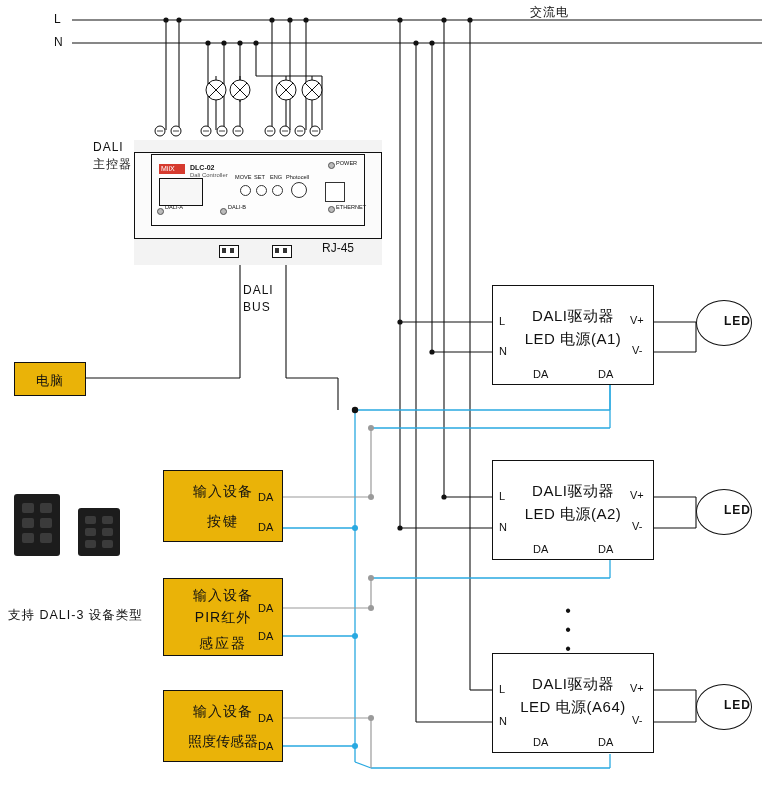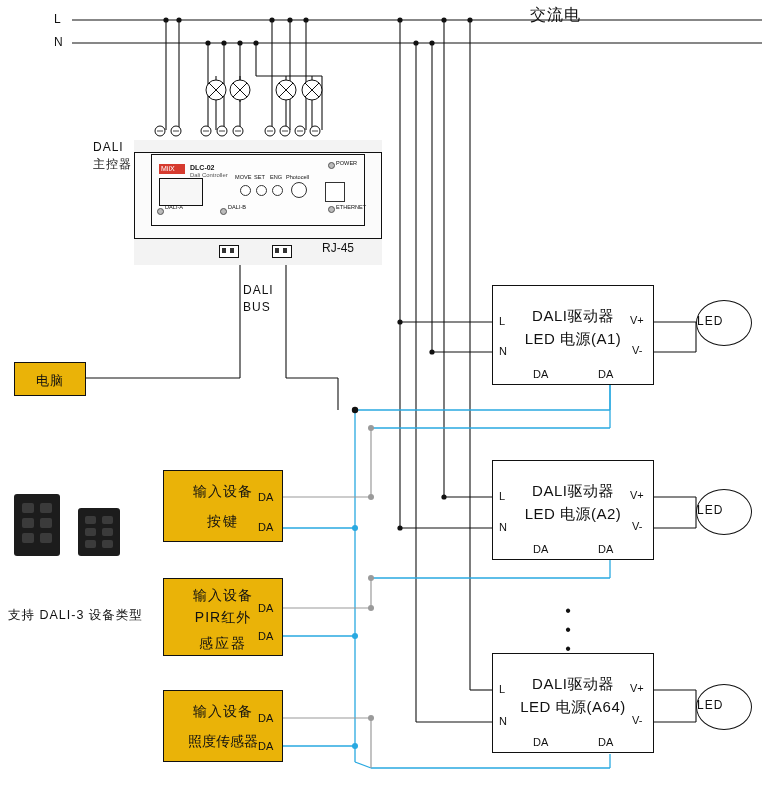--- a/index.html
+++ b/index.html
@@ -7,21 +7,21 @@
   #stage{position:absolute;left:0;top:0;width:770px;height:803px;}
   svg.wires{position:absolute;left:0;top:0;width:770px;height:803px;}
   .lbl{position:absolute;font-size:12px;line-height:1.25;color:#111;white-space:pre;}
   .lbl.cn{letter-spacing:1px;}
   .box{position:absolute;border:1px solid #111;background:#eab308;box-sizing:border-box;}
   .box .t{position:absolute;left:0;right:0;text-align:center;font-size:14px;}
   .pin{position:absolute;font-size:11px;}
   .driver{position:absolute;border:1px solid #111;background:#fff;box-sizing:border-box;}
   .driver .line1,.driver .line2{position:absolute;left:0;right:0;text-align:center;font-size:15px;letter-spacing:.5px;}
   .led{position:absolute;width:54px;height:44px;border:1px solid #111;border-radius:50%;background:#fff;}
-  .led span{position:absolute;left:0;right:0;top:13px;text-align:left;font-size:12px;letter-spacing:1px;}
+  .led span{position:absolute;left:0;right:0;top:13px;text-align:right;font-size:12px;letter-spacing:1px;font-weight:bold;}
   .ctrl{position:absolute;}
   .dots{position:absolute;font-size:16px;line-height:10px;color:#111;text-align:center;}
   .kp{position:absolute;background:#1c1c1c;border-radius:3px;}
   .kp i{position:absolute;background:#3b3b3b;border-radius:2px;display:block;}
   .tiny{font-size:7px;}
 </style>
 </head>
 <body>
 
 <div id="stage">
@@ -188,21 +188,21 @@
         <line x1="235" y1="131" x2="241" y2="131"></line>
       <line x1="267" y1="131" x2="273" y2="131"></line>
         <line x1="282" y1="131" x2="288" y2="131"></line>
       <line x1="297" y1="131" x2="303" y2="131"></line>
         <line x1="312" y1="131" x2="318" y2="131"></line>
     </g>
   </svg>
 
   <div class="lbl" style="left:54px;top:12px;">L</div>
   <div class="lbl" style="left:54px;top:35px;">N</div>
-  <div class="lbl cn" style="left:530px;top:5px;font-size:16px;">交流电</div>
+  <div class="lbl cn" style="left:530px;top:5px;font-size:12px;">交流电</div>
 
   <div class="lbl cn" style="left:93px;top:140px;font-size:12px;">DALI</div>
   <div class="lbl cn" style="left:93px;top:157px;font-size:12px;">主控器</div>
 
   <div class="ctrl" style="left:134px;top:140px;width:248px;height:124px;">
 
     <div style="position:absolute;left:0;top:0;width:248px;height:124px;border:1px solid #111;background:#fbfbfb;box-sizing:border-box;"></div>
 
     <div style="position:absolute;left:0;top:0;width:248px;height:12px;border-bottom:1px solid #111;background:#f3f3f3;"></div>
 

